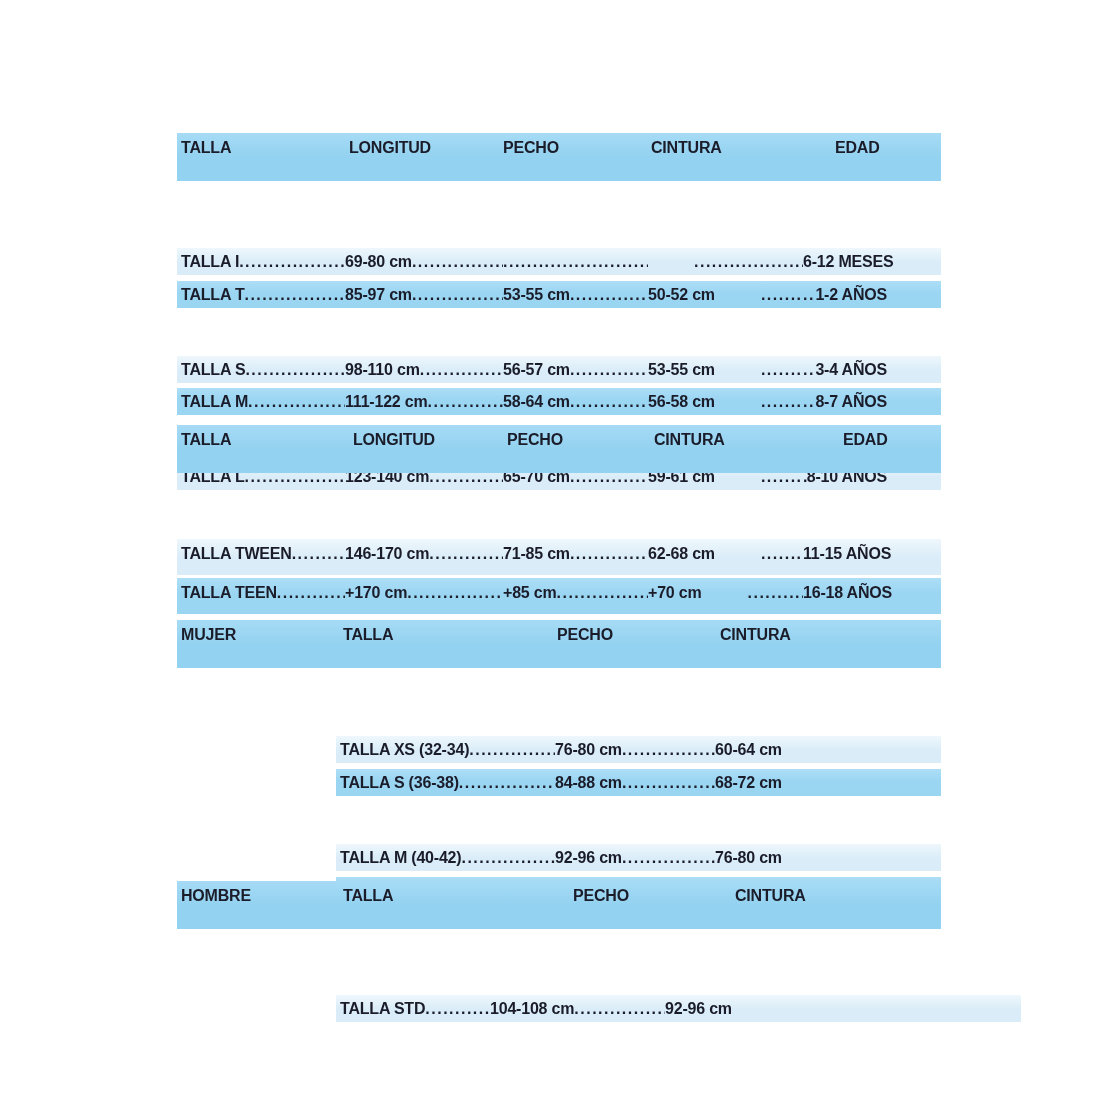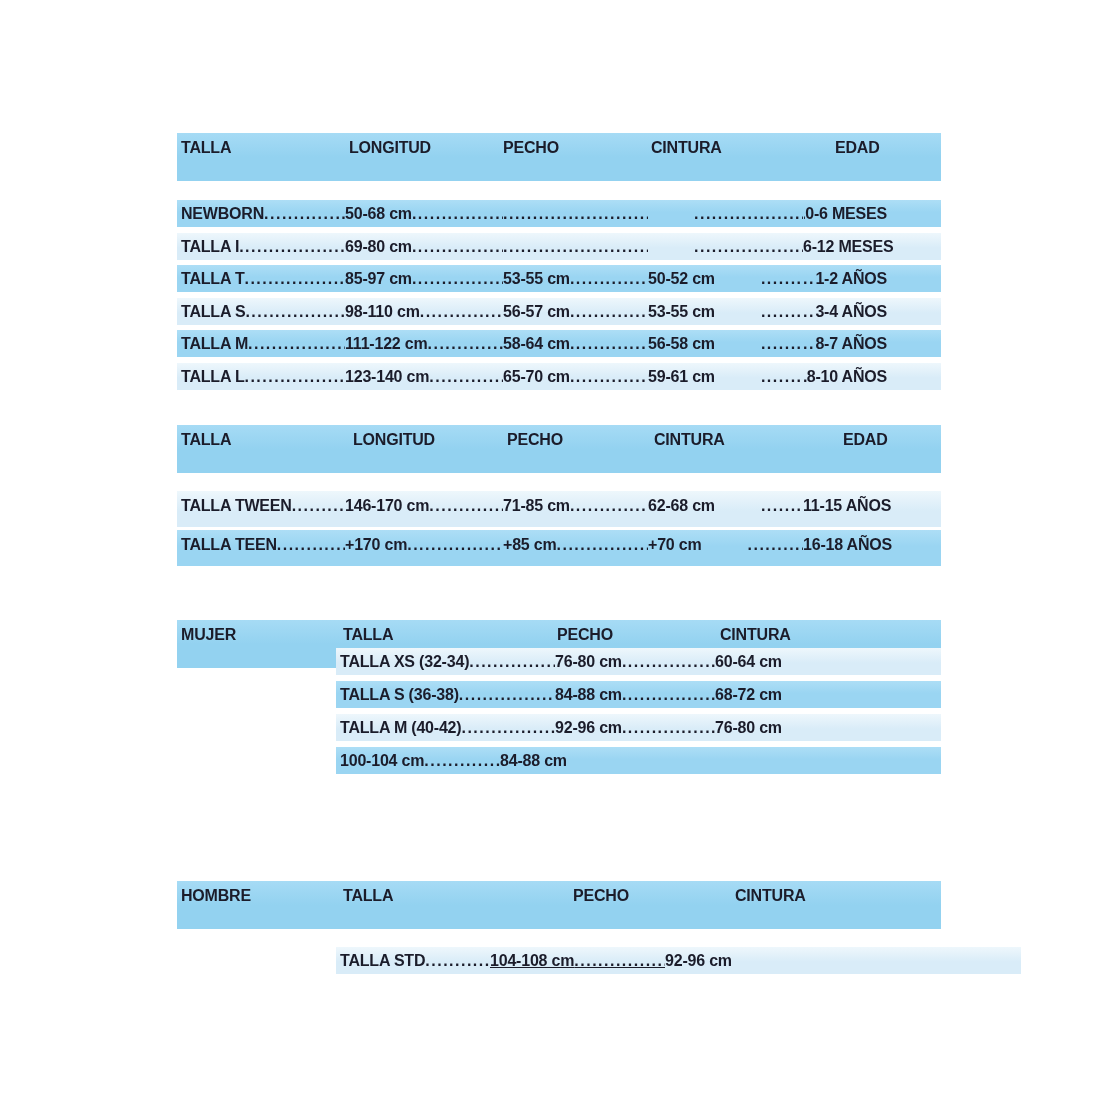--- a/index.html
+++ b/index.html
@@ -26,92 +26,70 @@
   .hlabel{position:absolute;top:0;line-height:30px;white-space:nowrap;}
   .hdr-kids .h0{left:4px}   .hdr-kids .h1{left:172px}  .hdr-kids .h2{left:326px}  .hdr-kids .h3{left:474px}  .hdr-kids .h4{left:658px}
   .hdr-teen .h0{left:4px}   .hdr-teen .h1{left:176px}  .hdr-teen .h2{left:330px}  .hdr-teen .h3{left:477px}  .hdr-teen .h4{left:666px}
   .hdr-mujer .h0{left:4px}  .hdr-mujer .h1{left:166px} .hdr-mujer .h2{left:380px} .hdr-mujer .h3{left:543px}
   .hdr-hombre .h0{left:4px} .hdr-hombre .h1{left:166px}.hdr-hombre .h2{left:396px}.hdr-hombre .h3{left:558px}
 
   
   .rows{position:absolute;left:177px;}
   .rows-kids{top:200px}
   .rows-teen{top:491px}
-  .rows-mujer{top:648px}
+  .rows-mujer{top:688px}
   .rows-hombre{top:947px}
 
   .row{
     display:flex;align-items:stretch;
     width:764px;height:27px;line-height:27px;
     margin-bottom:5.5px;
     padding-left:4px;box-sizing:border-box;
   }
   .rows-teen .row{height:36px;line-height:29px;margin-bottom:3px;}
   .rows-mujer .row{width:605px;margin-left:159px;margin-bottom:6px;}
   .rows-hombre .row{width:685px;margin-left:159px;}
 
   .row.dark{background:linear-gradient(180deg,#addef6 0%,var(--row-dark,#9ad5f2) 45%);}
-  .row.light{background:linear-gradient(180deg,#eef7fc 0%,var(--row-light,#d9ecf8) 55%);}
+  .row.light{background:linear-gradient(180deg,#eef7fc 0%,var(--row-light,#d9ecf8) 55%);margin-top:48px;}
 
   
   .cell{display:flex;align-items:baseline;overflow:hidden;white-space:nowrap;}
   .val{flex:0 0 auto;white-space:nowrap;}
   .leader{flex:1 1 auto;overflow:hidden;white-space:nowrap;min-width:0;}
   .leader::before{
     content:"....................................................................................................................................................................";
     letter-spacing:1.5px;
   }
   
   .cols5 .c0{width:164px;flex:0 0 164px;}
   .cols5 .c1{width:158px;flex:0 0 158px;}
   .cols5 .c2{width:145px;flex:0 0 145px;}
   .cols5 .c3{width:155px;flex:0 0 155px;gap:46px;}
   .cols5 .c4{flex:1 1 auto;padding-right:54px;}
   
   .rows-mujer .c0{width:215px;flex:0 0 215px;}
   .rows-mujer .c1{width:160px;flex:0 0 160px;}
   .rows-mujer .c2{flex:1 1 auto;align-items:center;}
   .rows-hombre .c0{width:150px;flex:0 0 150px;}
-  .rows-hombre .c1{width:175px;flex:0 0 175px;text-decoration:underline;}
+  .rows-hombre .c1{width:175px;flex:0 0 175px;}
   .rows-hombre .c2{flex:1 1 auto;}
 </style>
 </head>
 <body>
 
 <div class="sheet">
   <div class="hdr hdr-kids">
       <span class="hlabel h0">TALLA</span>
       <span class="hlabel h1">LONGITUD</span>
       <span class="hlabel h2">PECHO</span>
       <span class="hlabel h3">CINTURA</span>
       <span class="hlabel h4">EDAD</span>
     </div>
   <div class="rows rows-kids cols5">
-      <div class="row dark">
-        <span class="cell c0">
-          <span class="val">NEWBORN</span>
-          <span class="leader"></span>
-        </span>
-        <span class="cell c1">
-          <span class="val">50-68 cm</span>
-          <span class="leader"></span>
-        </span>
-        <span class="cell c2">
-          <span class="val"></span>
-          <span class="leader"></span>
-        </span>
-        <span class="cell c3">
-          <span class="val"></span>
-          <span class="leader"></span>
-        </span>
-        <span class="cell c4">
-          <span class="leader"></span>
-          <span class="val">0-6 MESES</span>
-        </span>
-      </div>
       <div class="row light">
         <span class="cell c0">
           <span class="val">TALLA I</span>
           <span class="leader"></span>
         </span>
         <span class="cell c1">
           <span class="val">69-80 cm</span>
           <span class="leader"></span>
         </span>
         <span class="cell c2">

